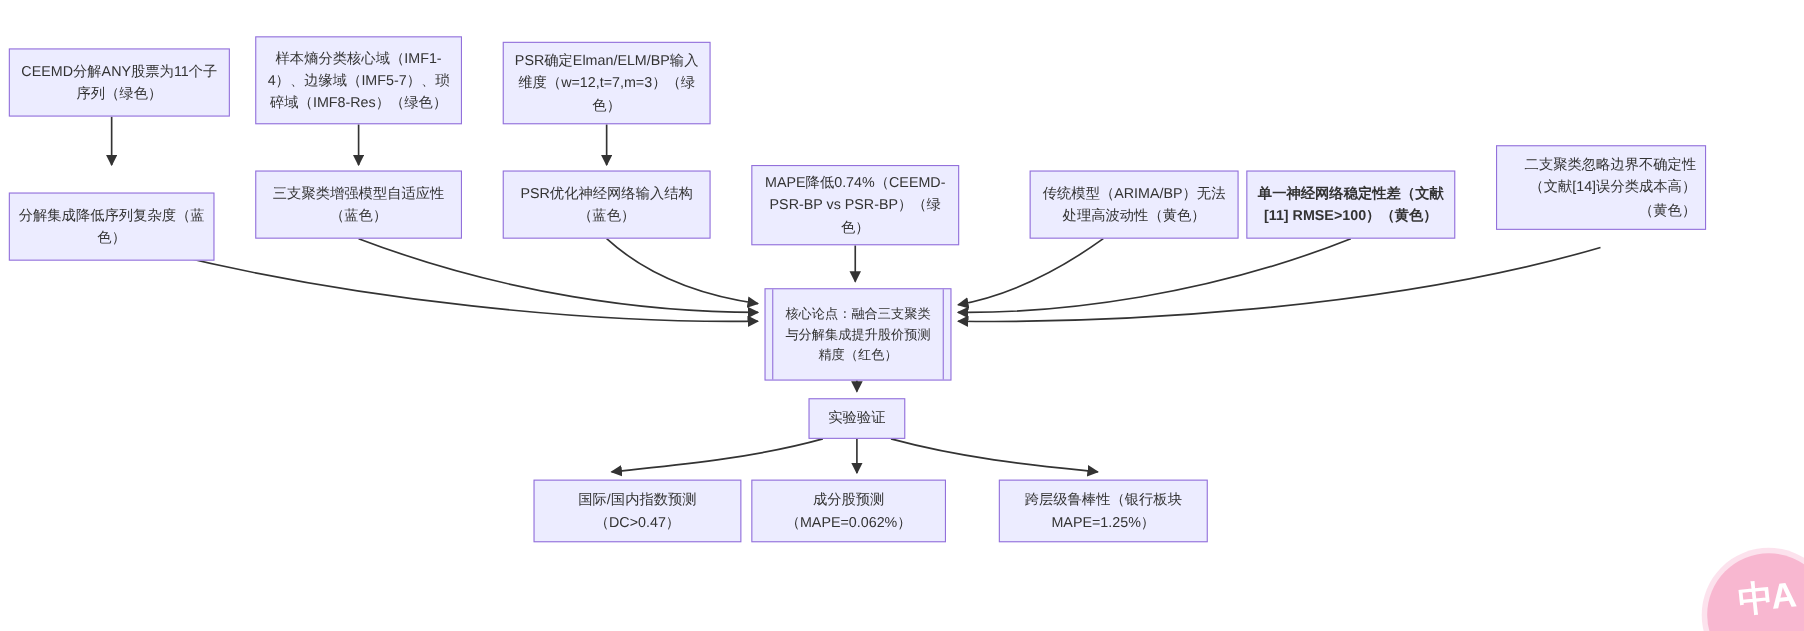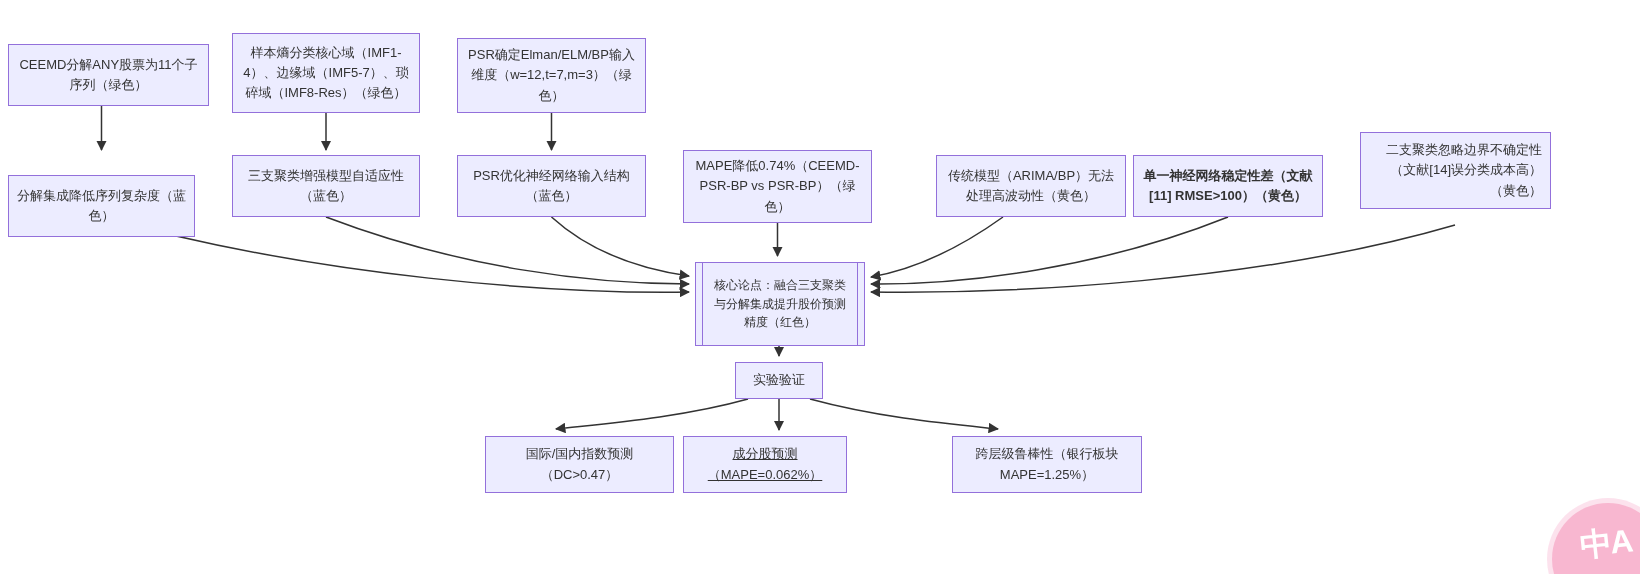--- a/index.html
+++ b/index.html
@@ -40,22 +40,22 @@
   #n-b1{left:8px;top:155px;width:187px;height:62px;margin-top:20px;}
   #n-b2{left:232px;top:155px;width:188px;height:62px;}
   #n-b3{left:457px;top:155px;width:189px;height:62px;}
   #n-b4{left:683px;top:150px;width:189px;height:73px;}
   #n-b5{left:908px;top:155px;width:190px;height:62px;margin-left:28px;}
   #n-b6{left:1133px;top:155px;width:190px;height:62px;font-weight:bold;}
   #n-b7{left:1360px;top:132px;width:191px;height:77px;text-align:right;}
   #n-core{left:695px;top:262px;width:170px;height:84px;}
   #n-exp{left:735px;top:362px;width:88px;height:37px;}
   #n-c1{left:457px;top:436px;width:189px;height:57px;margin-left:28px;}
-  #n-c2{left:683px;top:436px;width:164px;height:57px;text-decoration:underline;}
-  #n-c3{left:952px;top:436px;width:190px;height:57px;justify-content:center;}
+  #n-c2{left:683px;top:436px;width:177px;height:57px;}
+  #n-c3{left:908px;top:436px;width:190px;height:57px;justify-content:center;}
 
   .translate-badge{
     position:absolute;
     left:1552px;top:503px;width:112px;height:112px;
     border-radius:50%;
     background:var(--badge-bg,#F8B7D0);
     box-shadow:0 0 0 5px rgba(251,211,227,.65);
     cursor:pointer;
   }
   .translate-badge span{

